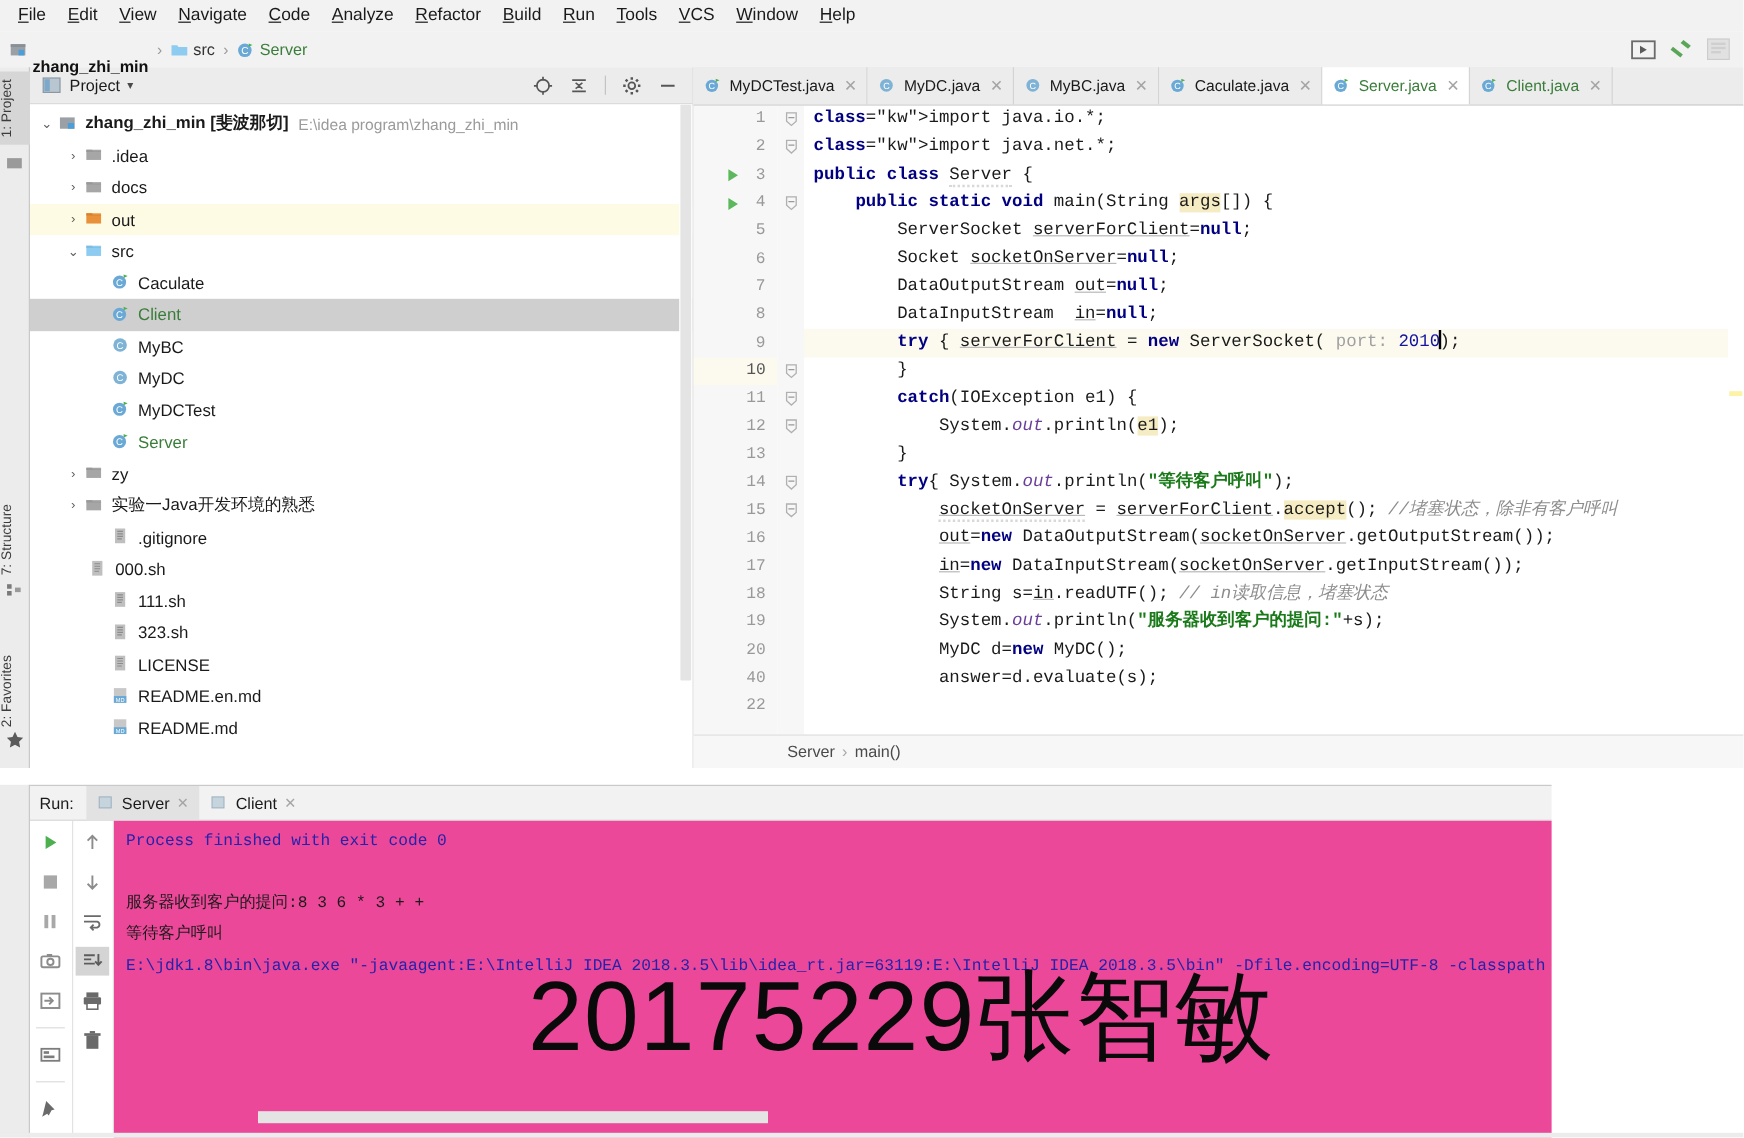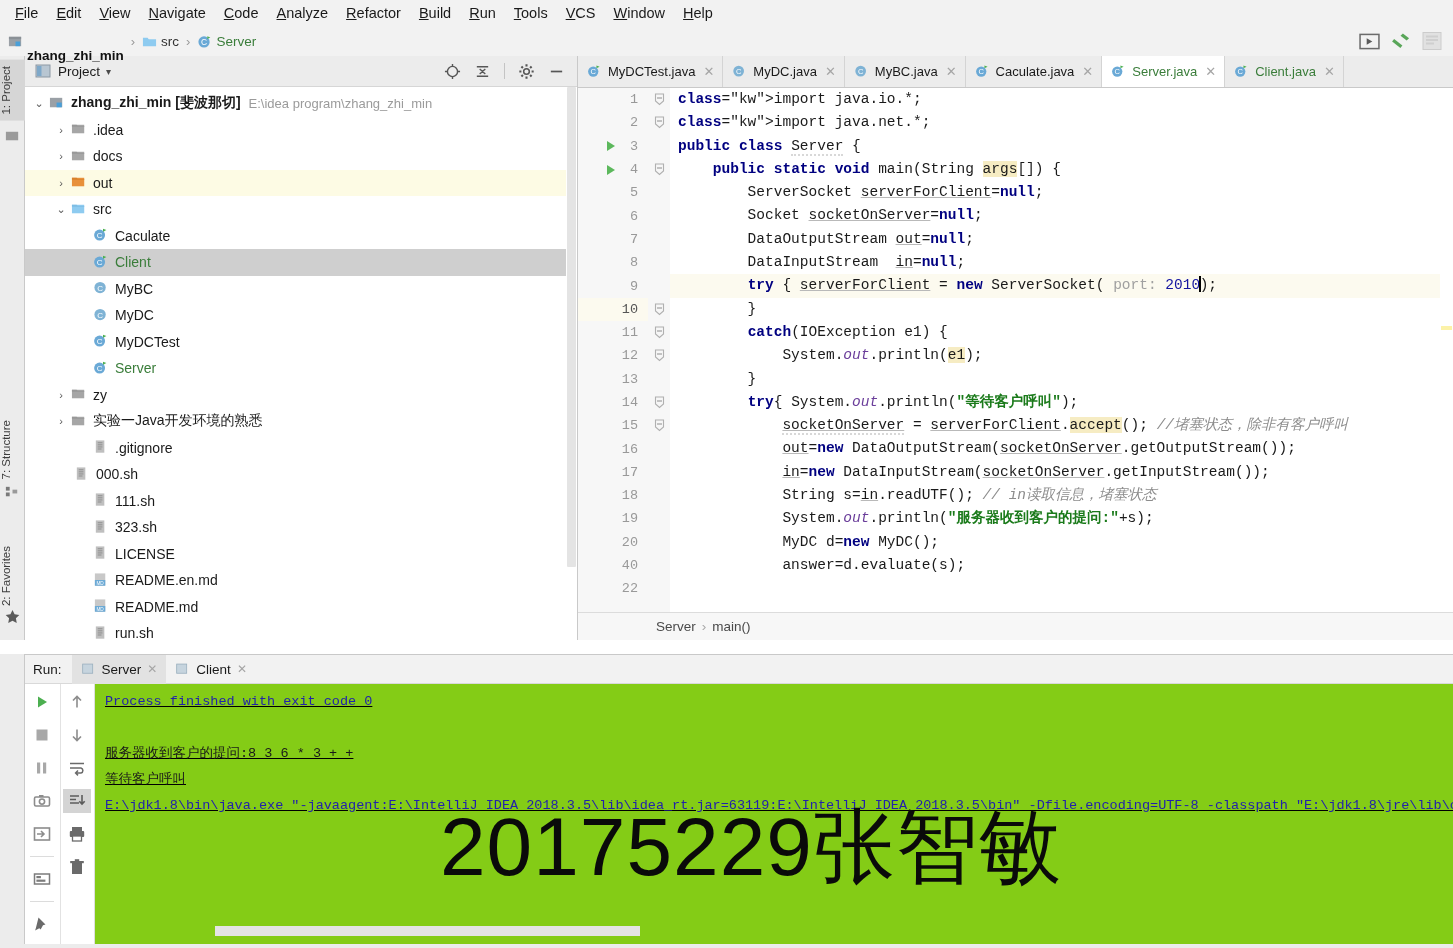--- a/index.html
+++ b/index.html
@@ -112,44 +112,44 @@
                    background:#fff; }
   .es-caretmark { position:absolute; right:1px; top:206px; width:11px; height:4px;
                   background:#fcf2a8; }
 
   .bcrumb { height:28px; background:#f7f7f7; border-top:1px solid #dcdcdc;
             display:flex; align-items:center; padding-left:78px;
             font-size:13.5px; color:#4a4a4a; gap:6px; }
   .bcrumb .sep { color:#a8a8a8; }
 
   
-  .runpanel { position:absolute; left:25px; top:654px; width:1428px; height:294px;
+  .runpanel { position:absolute; left:25px; top:654px; width:1268px; height:294px;
               background:#fff; border-top:1px solid #c9c9c9; display:flex;
               flex-direction:column; }
   .run-head { height:29px; background:#f2f2f2; display:flex; align-items:center;
               padding-left:8px; gap:0; border-bottom:1px solid #d9d9d9;}
   .run-label { font-size:13.5px; color:#1a1a1a; margin-right:10px; }
   .rtab { height:29px; display:flex; align-items:center; gap:6px; padding:0 9px;
           font-size:13.5px; color:#1a1a1a; }
   .rtab.active { background:#e2e2e2; }
   .rtab .x { color:#a5a5a5; font-size:12px; }
 
   .run-body { flex:1; display:flex; position:relative; }
   .run-tools { width:70px; display:flex; border-right:1px solid #dedede; }
   .rtcol { width:35px; display:flex; flex-direction:column; align-items:center;
            padding-top:6px; gap:9px; }
   .rtcol.second { border-left:1px solid #e2e2e2; }
   .rtbtn { width:28px; height:24px; display:flex; align-items:center;
            justify-content:center; }
   .rtbtn.on { background:#d4d4d4; }
   .hrule { width:24px; height:1px; background:#dcdcdc; margin:1px 0;}
 
-  .console { flex:1; position:relative; background:#84cc16; overflow:hidden;
+  .console { flex:1; position:relative; background:#ec4899; overflow:hidden;
              font-family:"Liberation Mono", monospace; font-size:13.5px;
-             padding-top:5px;text-decoration:underline; }
+             padding-top:5px; }
   .coline { height:26px; line-height:26px; white-space:pre; padding-left:10px;
             color:#1a1a1a; }
   .coline.cmd { color:#2222aa; }
   .coline.fin { color:#2222aa; }
 
   .watermark { position:absolute; left:440px; top:793px; font-size:82px;
                color:#0a0a0a; letter-spacing:1px; font-family:"Liberation Sans", sans-serif;
                white-space:nowrap; }
 
   .hscroll-track { position:absolute; left:93px; right:0; bottom:11px; height:11px; }
@@ -456,28 +456,20 @@
           </div>
           <div class="trow" style="padding-left: 48px;">
             <span class="arrow none"></span>
             <span class="ico"><svg width="17" height="17" viewBox="0 0 18 18">
                 <rect x="2" y="1.5" width="11" height="13" fill="#c8c8c8"></rect>
                 <rect x="2" y="8.5" width="11" height="6" fill="#6aa9d6"></rect>
                 <text x="7.5" y="13.4" font-size="5" fill="#fff" text-anchor="middle" font-family="Liberation Sans">MD</text>
               </svg></span>
             <span class="tlabel">README.md</span>
           </div>
-          <div class="trow" style="padding-left: 48px;">
-            <span class="arrow none"></span>
-            <span class="ico"><svg width="17" height="17" viewBox="0 0 18 18">
-                <rect x="3" y="1.5" width="9" height="13" fill="#bfbfbf"></rect>
-                <path d="M5 4h5M5 6.2h5M5 8.4h5M5 10.6h4" stroke="#8b8b8b" stroke-width="1"></path>
-              </svg></span>
-            <span class="tlabel">run.sh</span>
-          </div>
         </div>
     </div>
 
     <div class="editor">
       <div class="tabs" id="tabs">
           <div class="tab">
             <span class="ico"><svg width="16" height="16" viewBox="0 0 18 18">
                 <circle cx="7" cy="8.5" r="5.8" fill="#6aa9d6"></circle>
                 <text x="7" y="11.8" font-size="8.5" fill="#fff" text-anchor="middle" font-family="Liberation Sans">C</text>
                 <path d="M10.6 1.8l3.6 1.4-3.6 1.7z" fill="#4caf50"></path>

